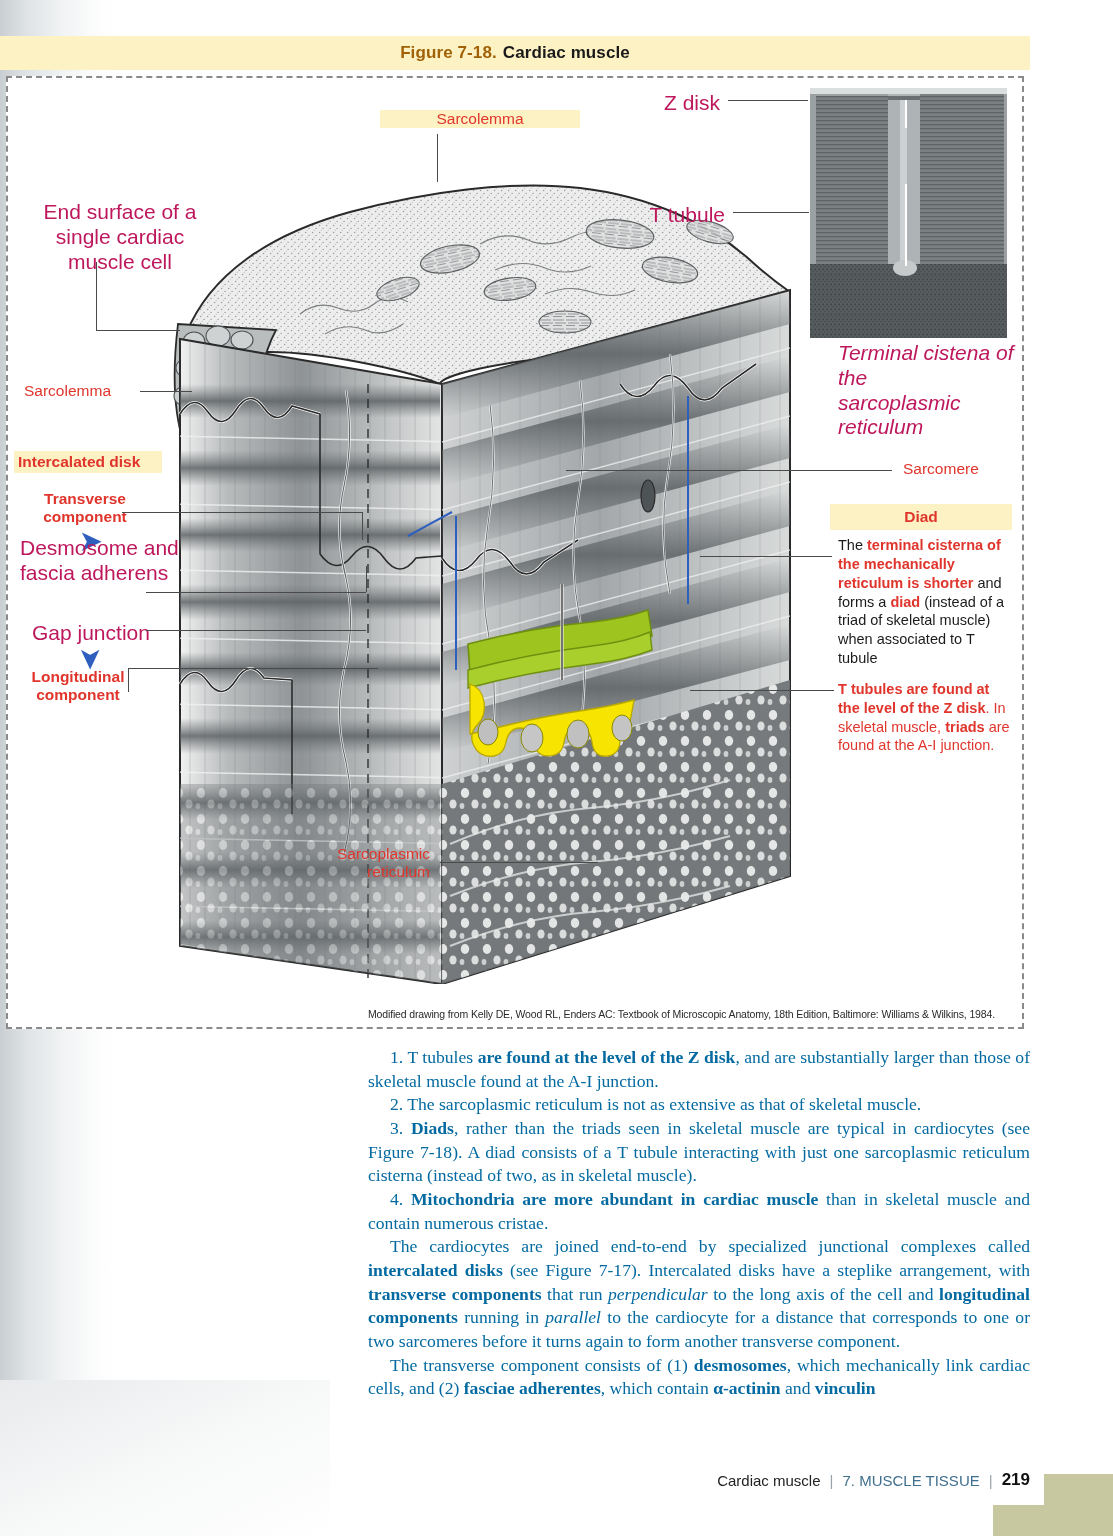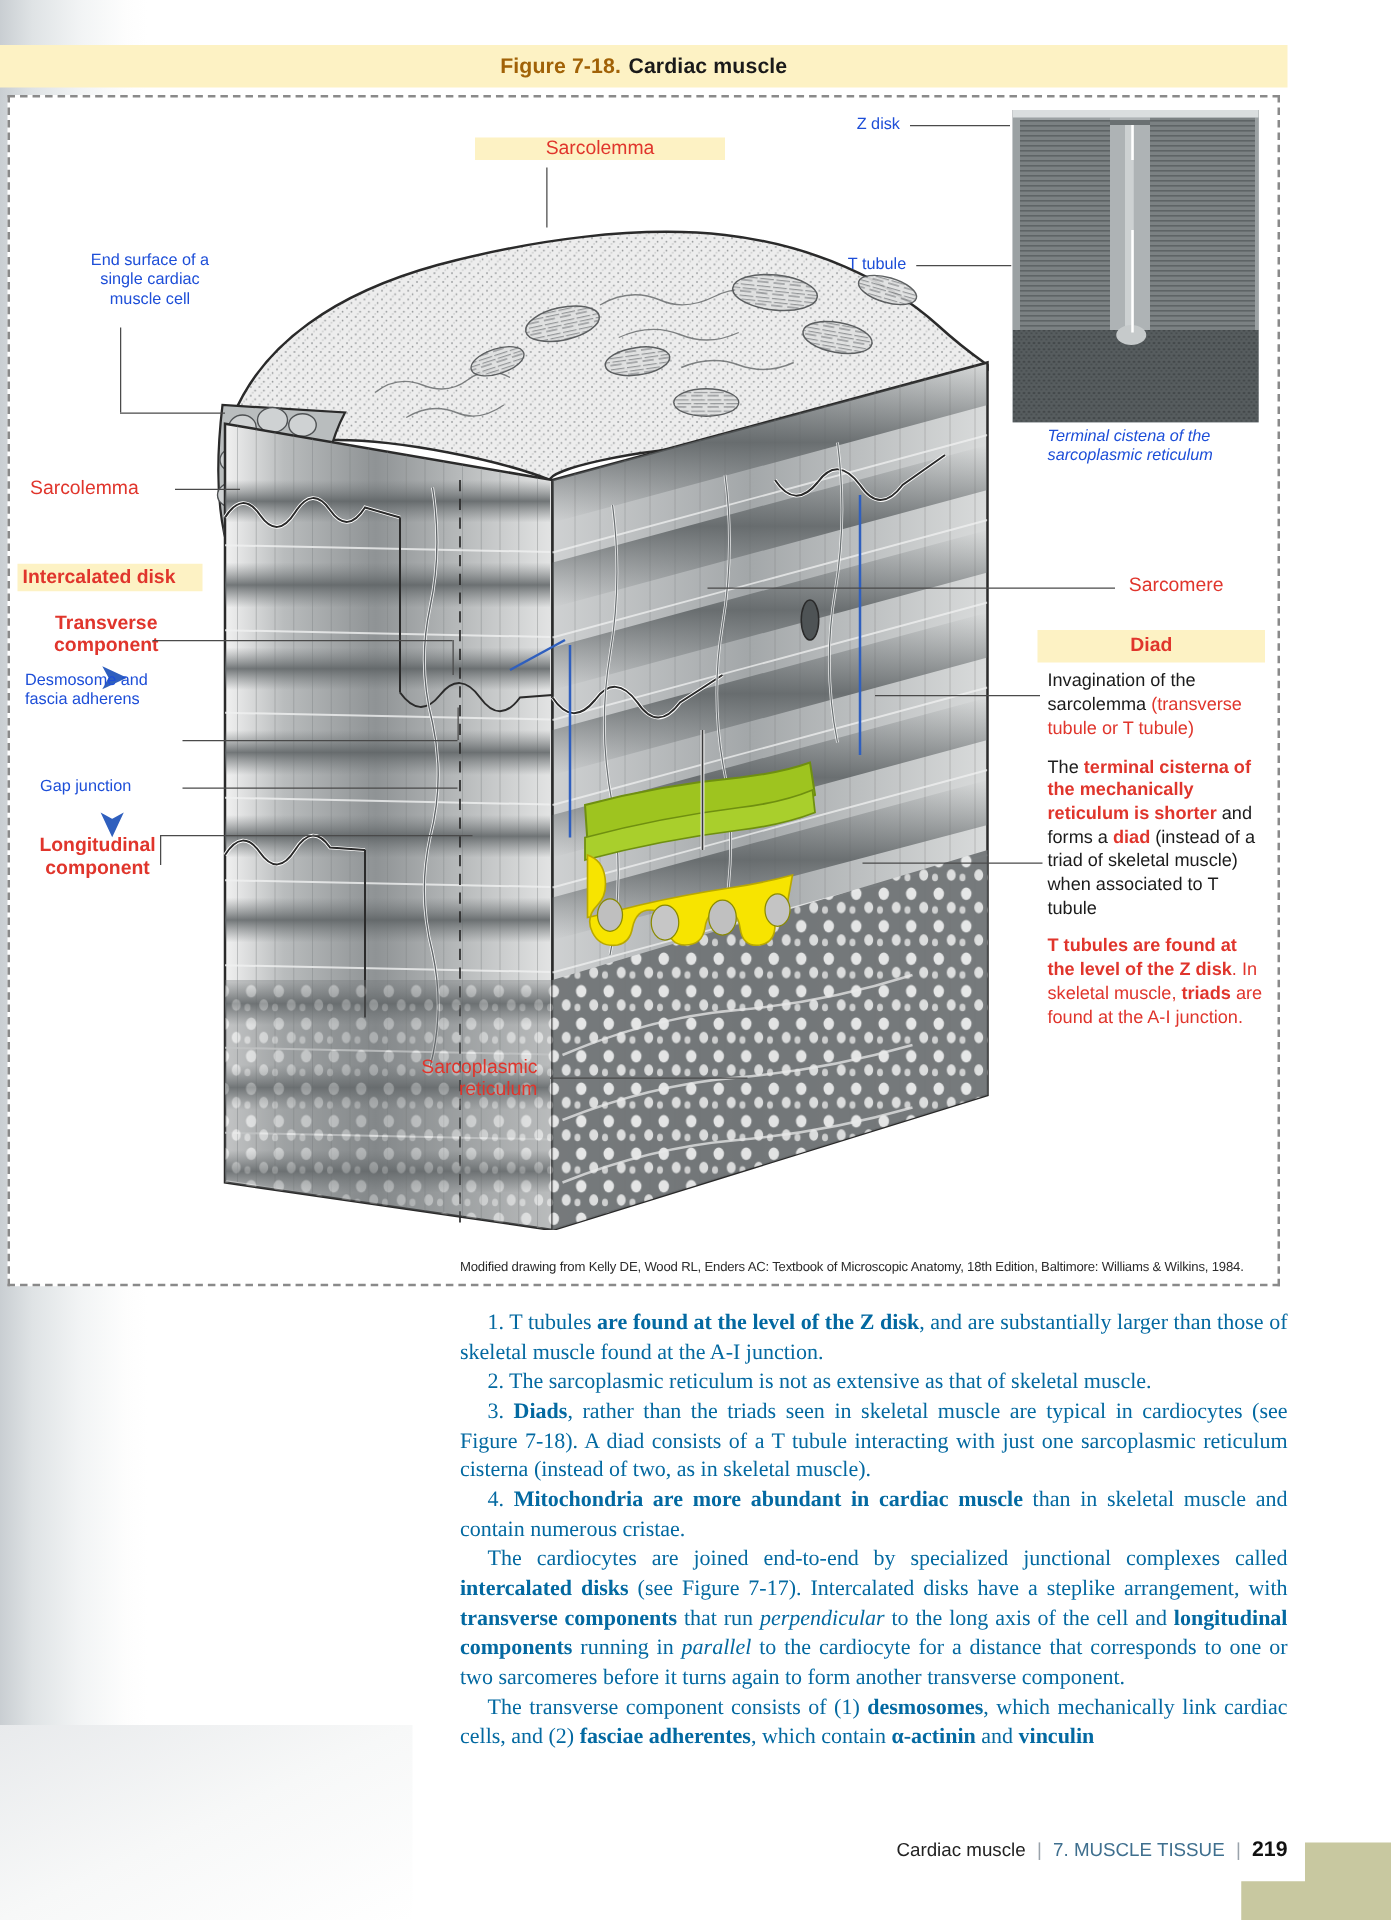--- a/index.html
+++ b/index.html
@@ -52,21 +52,21 @@
   .illus svg{display:block;}
 
   
   .em-inset{
     position:absolute;left:810px;top:88px;width:197px;height:250px;
     overflow:hidden;background:#9aa0a2;
   }
 
   
   .lbl{position:absolute;line-height:1.18;}
-  .lbl-black{color:#1d4ed8;font-size:13px;}
+  .lbl-black{color:#be185d;font-size:21px;}
   .lbl-red{color:#e0352c;font-size:15.5px;}
   .lbl-red-b{color:#e0352c;font-size:15.5px;font-weight:bold;}
   .hl-yellow{background:#fdf2c4;}
   .ta-c{text-align:center;}
   .ta-r{text-align:right;}
   .ta-l{text-align:left;}
 
   .leader{position:absolute;background:#4a4a4a;}
   .leader-h{height:1px;}
   .leader-v{width:1px;}
@@ -520,26 +520,20 @@
     <div>reticulum</div>
   </div>
   <div class="leader leader-h" style="left:440px;top:862px;width:158px;"></div>
 
   <div class="lbl lbl-red ta-l" style="left:903px;top:460px;width:120px;">Sarcomere</div>
   <div class="leader leader-h" style="left:566px;top:470px;width:326px;"></div>
 
   <div class="diad-band">Diad</div>
   <div class="panel">
     <p>
-      <span>Invagination of the</span>
-      <span>sarcolemma</span>
-      <span class="r">(transverse tubule or</span>
-      <span class="r">T tubule)</span>
-    </p>
-    <p>
       <span>The </span><span class="rb">terminal cisterna of the mechanically reticulum is shorter</span><span> and forms a </span><span class="rb">diad</span><span> (instead of a triad of skeletal muscle) when associated to T tubule</span>
     </p>
     <p>
       <span class="rb">T tubules are found at the level of  the Z disk</span><span class="r">. In skeletal muscle, </span><span class="rb">triads</span><span class="r"> are found at the A-I junction.</span>
     </p>
   </div>
   <div class="leader leader-h" style="left:700px;top:556px;width:132px;"></div>
   <div class="leader leader-h" style="left:690px;top:690px;width:144px;"></div>
 
   <div class="attrib">Modified drawing from Kelly DE, Wood RL, Enders AC: Textbook of  Microscopic Anatomy, 18th Edition, Baltimore: Williams &amp; Wilkins, 1984.</div>

